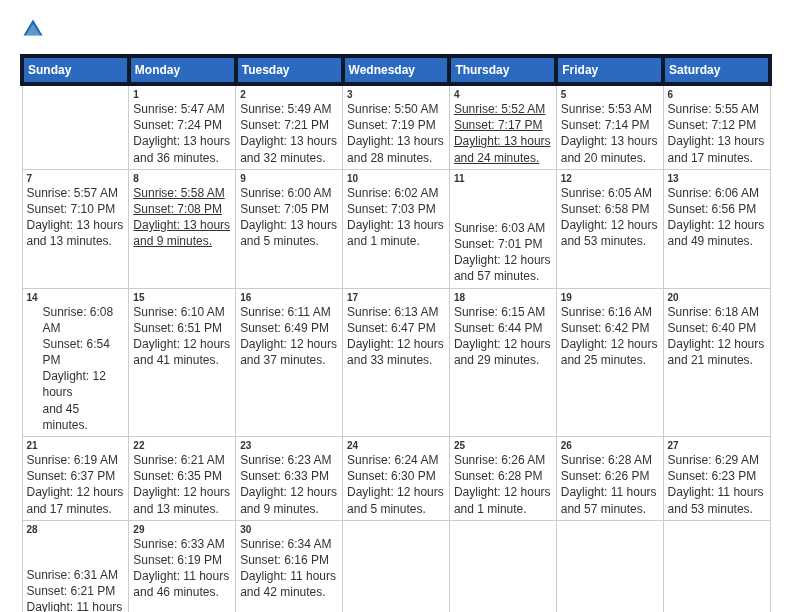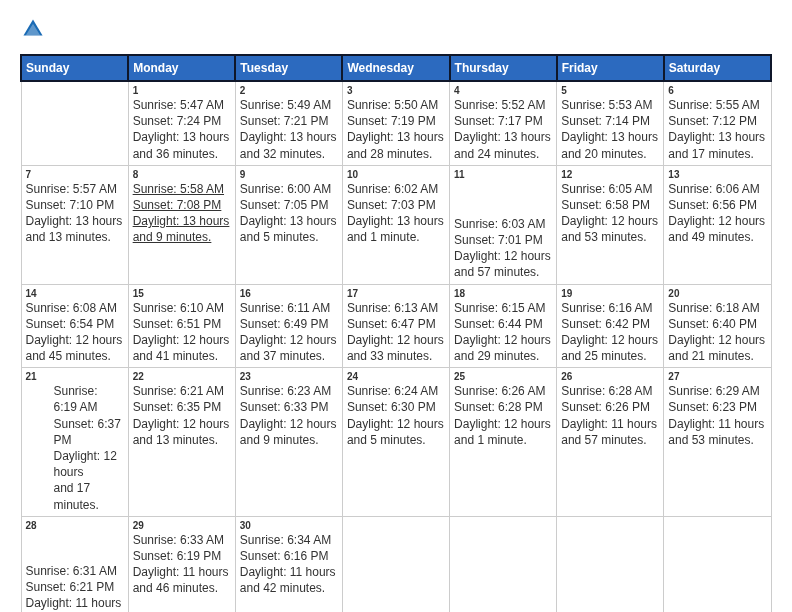--- a/index.html
+++ b/index.html
@@ -60,21 +60,21 @@
       width: 100%;
       table-layout: fixed;
     }
     .calendar th {
       background-color: #2c6abf;
       color: #fff;
       font-size: 12px;
       font-weight: bold;
       padding: 5px 4px;
       text-align: left;
-      border: 2px solid #0f172a;
+      border: 4px solid #0f172a;
     }
     .calendar td {
       border: 1px solid #ccc;
       vertical-align: top;
       padding: 3px 4px;
       font-size: 9.5px;
       color: #333;
       height: 80px;
     }
     .day-num {
@@ -150,21 +150,21 @@
           </td>
           <td>
             <span class="day-num">3</span>
             <div class="day-info" style="white-space: pre-line;">Sunrise: 5:50 AM
 Sunset: 7:19 PM
 Daylight: 13 hours
 and 28 minutes.</div>
           </td>
           <td>
             <span class="day-num">4</span>
-            <div class="day-info" style="white-space: pre-line;">Sunrise: 5:52 AM
+            <div class="day-info" style="white-space: pre-line; text-decoration: underline;">Sunrise: 5:52 AM
 Sunset: 7:17 PM
 Daylight: 13 hours
 and 24 minutes.</div>
           </td>
           <td>
             <span class="day-num">5</span>
             <div class="day-info" style="white-space: pre-line;">Sunrise: 5:53 AM
 Sunset: 7:14 PM
 Daylight: 13 hours
 and 20 minutes.</div>
@@ -224,21 +224,21 @@
             <span class="day-num">13</span>
             <div class="day-info" style="white-space: pre-line;">Sunrise: 6:06 AM
 Sunset: 6:56 PM
 Daylight: 12 hours
 and 49 minutes.</div>
           </td>
         </tr>
         <tr>
           <td>
             <span class="day-num">14</span>
-            <div class="day-info" style="white-space: pre-line;">Sunrise: 6:08 AM
+            <div class="day-info" style="white-space: pre-line; margin-left: 16px;">Sunrise: 6:08 AM
 Sunset: 6:54 PM
 Daylight: 12 hours
 and 45 minutes.</div>
           </td>
           <td>
             <span class="day-num">15</span>
             <div class="day-info" style="white-space: pre-line;">Sunrise: 6:10 AM
 Sunset: 6:51 PM
 Daylight: 12 hours
 and 41 minutes.</div>
@@ -275,21 +275,21 @@
             <span class="day-num">20</span>
             <div class="day-info" style="white-space: pre-line;">Sunrise: 6:18 AM
 Sunset: 6:40 PM
 Daylight: 12 hours
 and 21 minutes.</div>
           </td>
         </tr>
         <tr>
           <td>
             <span class="day-num">21</span>
-            <div class="day-info" style="white-space: pre-line; margin-left: 28px;">Sunrise: 6:19 AM
+            <div class="day-info" style="white-space: pre-line;">Sunrise: 6:19 AM
 Sunset: 6:37 PM
 Daylight: 12 hours
 and 17 minutes.</div>
           </td>
           <td>
             <span class="day-num">22</span>
             <div class="day-info" style="white-space: pre-line;">Sunrise: 6:21 AM
 Sunset: 6:35 PM
 Daylight: 12 hours
 and 13 minutes.</div>

